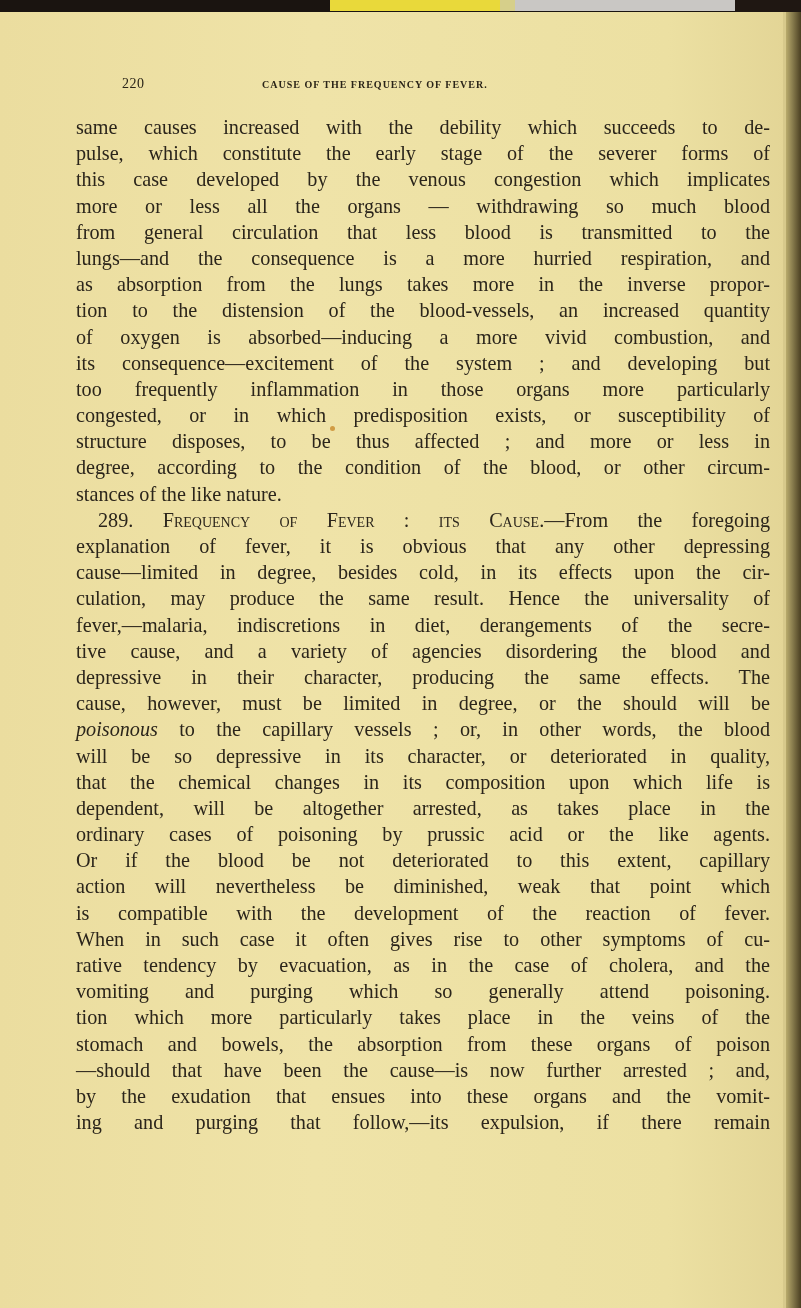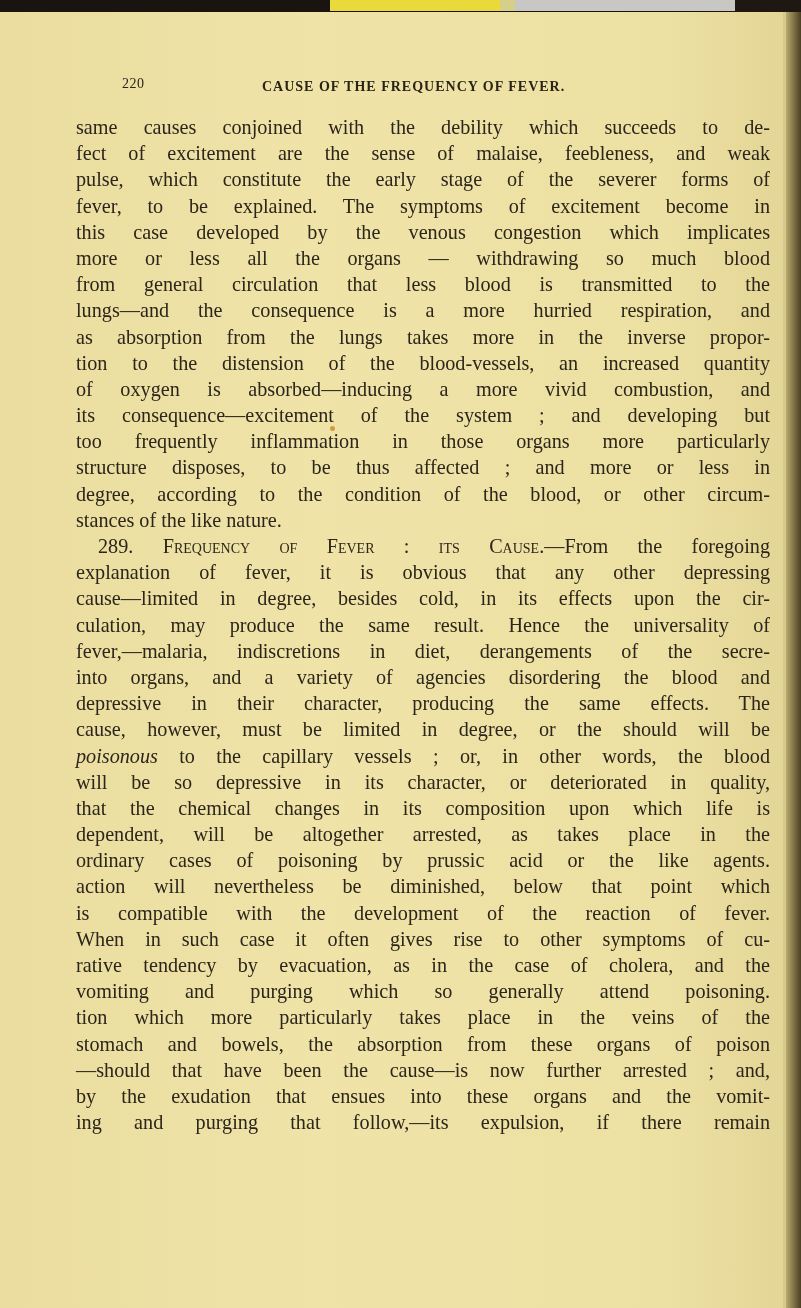--- a/index.html
+++ b/index.html
@@ -18,21 +18,21 @@
     background: linear-gradient(90deg, #ebdd9f 0%, #efe3a8 40%, #ece0a2 85%, #e3d596 100%);
   }
   .edge { position: absolute; left: 786px; top: 12px; width: 15px; height: 1296px;
     background: linear-gradient(90deg, #b9ab6c 0%, #8c8050 40%, #4a3f22 100%); }
   .edge2 { position: absolute; left: 783px; top: 12px; width: 3px; height: 1296px; background: #d7c98b; }
   .running-head {
     position: absolute; top: 76px; left: 122px; width: 600px; height: 24px;
     font-family: "Liberation Serif", serif; color: #2a2418;
   }
   .page-number { position: absolute; left: 0; top: 0; font-size: 14px; letter-spacing: 0.5px; }
-  .head-title { position: absolute; left: 140px; top: 3px; font-size: 14px; font-weight: bold; letter-spacing: 1px; }
+  .head-title { position: absolute; left: 140px; top: 3px; font-size: 10px; font-weight: bold; letter-spacing: 1px; }
   .body-text {
     position: absolute; left: 76px; top: 114px; width: 694px;
     font-family: "Liberation Serif", serif; font-size: 20.2px; line-height: 26.2px;
     color: #2b251b;
   }
   .line { display: block; white-space: nowrap; text-align: justify; text-align-last: justify; height: 26.2px; }
   .line.last { text-align-last: left; }
   .line.indent { padding-left: 22px; }
   .sc { font-variant: small-caps; }
   em { font-style: italic; }
@@ -54,60 +54,60 @@
 
 <div class="running-head">
   <span class="page-number">220</span>
   <span class="head-title">CAUSE OF THE FREQUENCY OF FEVER.</span>
 </div>
 
 <div class="stain"></div>
 
 <div class="body-text">
   <div id="para1">
-      <span class="line">same causes conjoined with the debility which succeeds to de-</span>
-      <span class="line">fect of excitement are the sense of malaise, feebleness, and weak</span>
+      <span class="line">same causes increased with the debility which succeeds to de-</span>
       <span class="line">pulse, which constitute the early stage of the severer forms of</span>
-      <span class="line">fever, to be explained.  The symptoms of excitement become in</span>
       <span class="line">this case developed by the venous congestion which implicates</span>
       <span class="line">more or less all the organs — withdrawing so much blood</span>
       <span class="line">from general circulation that less blood is transmitted to the</span>
       <span class="line">lungs—and the consequence is a more hurried respiration, and</span>
       <span class="line">as absorption from the lungs takes more in the inverse propor-</span>
       <span class="line">tion to the distension of the blood-vessels, an increased quantity</span>
       <span class="line">of oxygen is absorbed—inducing a more vivid combustion, and</span>
       <span class="line">its consequence—excitement of the system ; and developing but</span>
       <span class="line">too frequently inflammation in those organs more particularly</span>
+      <span class="line">congested, or in which predisposition exists, or susceptibility of</span>
       <span class="line">structure disposes, to be thus affected ; and more or less in</span>
       <span class="line">degree, according to the condition of the blood, or other circum-</span>
       <span class="line last">stances of the like nature.</span>
     </div>
   <div id="para2">
     <span class="line indent">
       <span>289.</span>
       <span class="sc">Frequency of Fever : its Cause.</span><span>—From the foregoing</span>
     </span>
     <div id="seclines">
         <span class="line">explanation of fever, it is obvious that any other depressing</span>
         <span class="line">cause—limited in degree, besides cold, in its effects upon the cir-</span>
         <span class="line">culation, may produce the same result.  Hence the universality of</span>
         <span class="line">fever,—malaria, indiscretions in diet, derangements of the secre-</span>
-        <span class="line">into organs, and a variety of agencies disordering the blood and</span>
+        <span class="line">tive cause, and a variety of agencies disordering the blood and</span>
         <span class="line">depressive in their character, producing the same effects.  The</span>
         <span class="line">cause, however, must be limited in degree, or the should will be</span>
       </div>
     <span class="line">
       <em>poisonous</em><span> to the capillary vessels ; or, in other words, the blood</span>
     </span>
     <div id="closing">
         <span class="line">will be so depressive in its character, or deteriorated in quality,</span>
         <span class="line">that the chemical changes in its composition upon which life is</span>
         <span class="line">dependent, will be altogether arrested, as takes place in the</span>
         <span class="line">ordinary cases of poisoning by prussic acid or the like agents.</span>
-        <span class="line">action will nevertheless be diminished, below that point which</span>
+        <span class="line">Or if the blood be not deteriorated to this extent, capillary</span>
+        <span class="line">action will nevertheless be diminished, weak that point which</span>
         <span class="line">is compatible with the development of the reaction of fever.</span>
         <span class="line">When in such case it often gives rise to other symptoms of cu-</span>
         <span class="line">rative tendency by evacuation, as in the case of cholera, and the</span>
         <span class="line">vomiting and purging which so generally attend poisoning.</span>
         <span class="line">tion which more particularly takes place in the veins of the</span>
         <span class="line">stomach and bowels, the absorption from these organs of poison</span>
         <span class="line">—should that have been the cause—is now further arrested ; and,</span>
         <span class="line">by the exudation that ensues into these organs and the vomit-</span>
         <span class="line">ing and purging that follow,—its expulsion, if there remain</span>
       </div>

